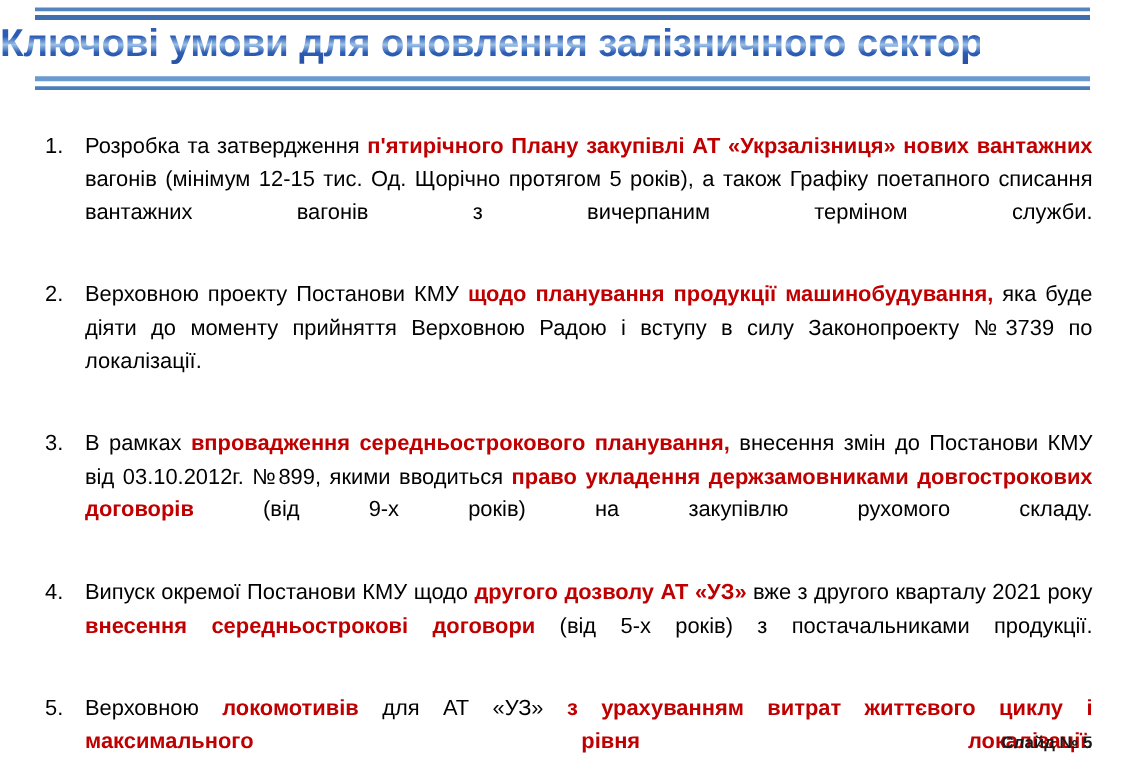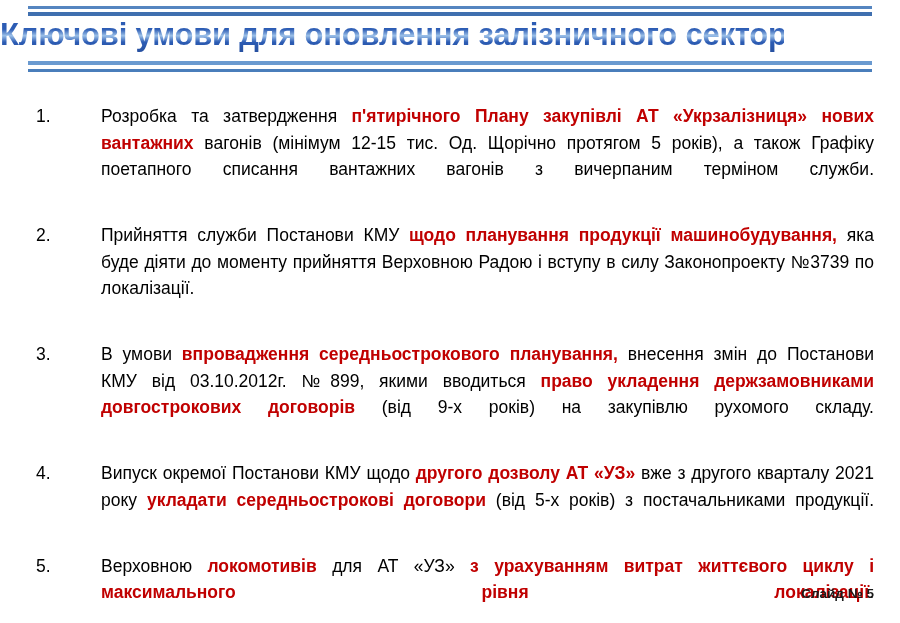--- a/index.html
+++ b/index.html
@@ -80,21 +80,20 @@
     box-sizing: border-box;
   }
   .item-text {
     flex: 1 1 auto;
     font-size: 17.5px;
     line-height: 26.5px;
     color: #000000;
     text-align: justify;
     text-justify: inter-word;
     hyphens: none;
-    margin-left: 33px;
   }
   .item-text .hl {
     color: #C00000;
     font-weight: bold;
   }
   
   .item-text::after {
     content: "";
     display: inline-block;
     width: 100%;
@@ -124,29 +123,29 @@
     <div class="rule r4"></div>
   </div>
 
   <div class="content" id="list-root">
       <div class="item">
         <div class="item-num">1.</div>
         <div class="item-text"><span>Розробка та затвердження </span><span class="hl">п'ятирічного Плану закупівлі АТ «Укрзалізниця» нових вантажних</span><span> вагонів (мінімум 12-15 тис. Од. Щорічно протягом 5 років), а також Графіку поетапного списання вантажних вагонів з вичерпаним терміном служби.</span></div>
       </div>
       <div class="item">
         <div class="item-num">2.</div>
-        <div class="item-text"><span>Прийняття служби Постанови КМУ </span><span class="hl">щодо планування продукції машинобудування,</span><span> яка буде діяти до моменту прийняття Верховною Радою і вступу в силу Законопроекту №3739 по локалізації.</span></div>
+        <div class="item-text"><span>Верховною проекту Постанови КМУ </span><span class="hl">щодо планування продукції машинобудування,</span><span> яка буде діяти до моменту прийняття Верховною Радою і вступу в силу Законопроекту №3739 по локалізації.</span></div>
       </div>
       <div class="item">
         <div class="item-num">3.</div>
-        <div class="item-text"><span>В умови </span><span class="hl">впровадження середньострокового планування,</span><span> внесення змін до Постанови КМУ від 03.10.2012г. №899, якими вводиться </span><span class="hl">право укладення держзамовниками довгострокових договорів</span><span> (від 9-х років) на закупівлю рухомого складу.</span></div>
+        <div class="item-text"><span>В рамках </span><span class="hl">впровадження середньострокового планування,</span><span> внесення змін до Постанови КМУ від 03.10.2012г. №899, якими вводиться </span><span class="hl">право укладення держзамовниками довгострокових договорів</span><span> (від 9-х років) на закупівлю рухомого складу.</span></div>
       </div>
       <div class="item">
         <div class="item-num">4.</div>
-        <div class="item-text"><span>Випуск окремої Постанови КМУ щодо </span><span class="hl">другого дозволу АТ «УЗ»</span><span> вже з другого кварталу 2021 року </span><span class="hl">укладати середньострокові договори</span><span> (від 5-х років) з постачальниками продукції.</span></div>
+        <div class="item-text"><span>Випуск окремої Постанови КМУ щодо </span><span class="hl">другого дозволу АТ «УЗ»</span><span> вже з другого кварталу 2021 року </span><span class="hl">внесення середньострокові договори</span><span> (від 5-х років) з постачальниками продукції.</span></div>
       </div>
       <div class="item">
         <div class="item-num">5.</div>
         <div class="item-text"><span>Верховною </span><span class="hl">локомотивів</span><span> для АТ «УЗ» </span><span class="hl">з урахуванням витрат життєвого циклу і максимального рівня локалізації</span><span>.</span></div>
       </div>
     </div>
 
   <div class="footer">Слайд № 5</div>
 
 </div>

